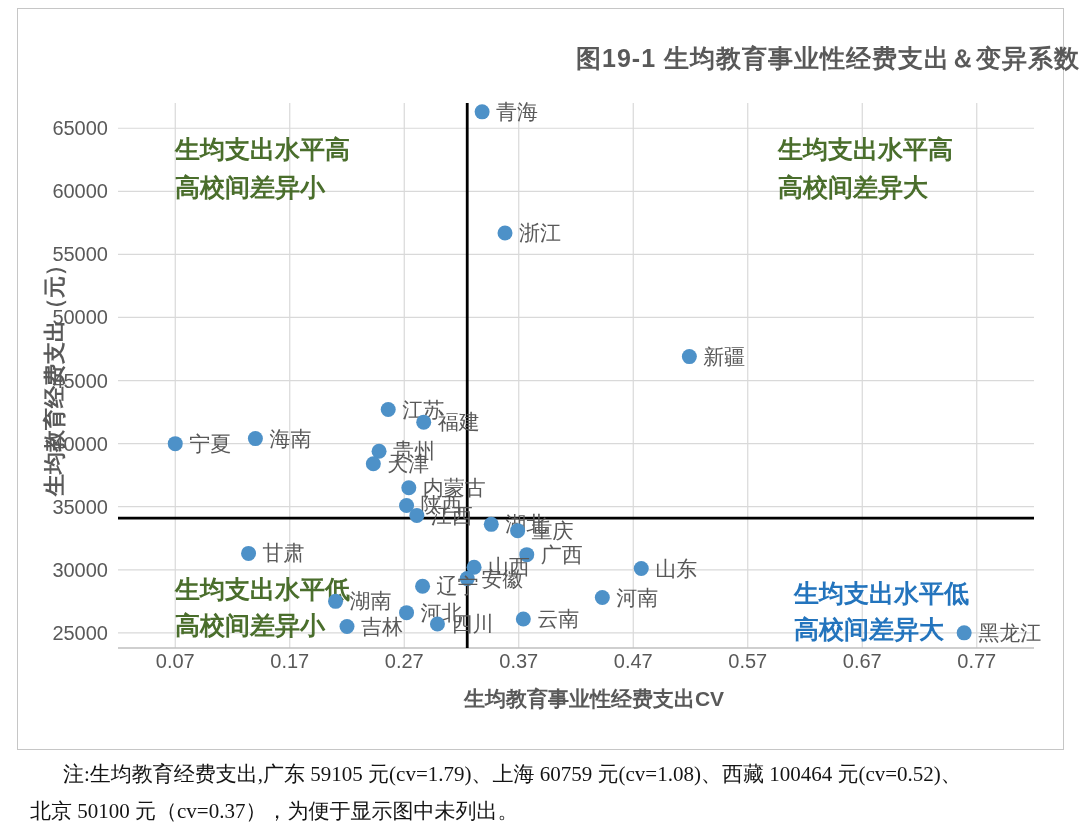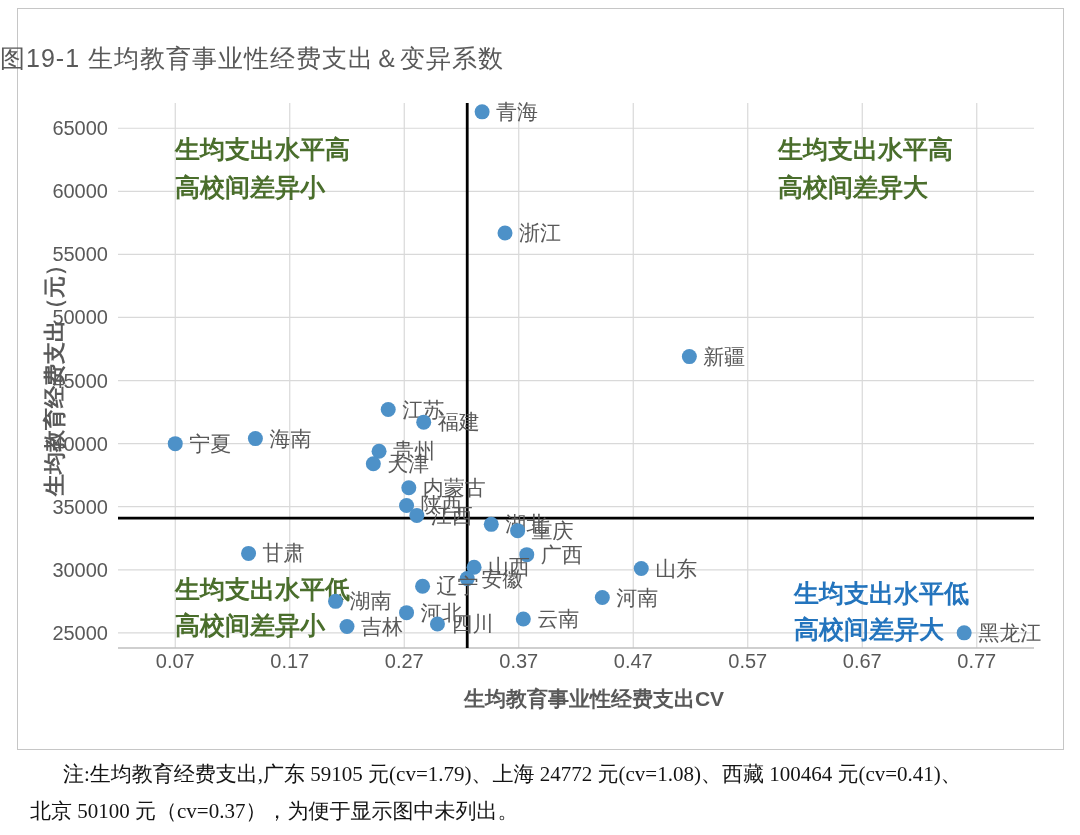--- a/index.html
+++ b/index.html
@@ -1,20 +1,20 @@
 <!DOCTYPE html>
 <html><head>
 <meta charset="utf-8">
 <style>
   html,body{margin:0;padding:0;background:#ffffff;}
   .canvas{position:relative;width:1080px;height:835px;background:#ffffff;overflow:hidden;
           font-family:"Liberation Sans",sans-serif;}
   .frame{position:absolute;left:17px;top:8px;width:1045px;height:740px;border:1px solid #c6c6c6;}
-  .chart-title{position:absolute;left:0;top:42px;width:1080px;text-align:left;
-               font-size:25px;font-weight:normal;color:#595959;letter-spacing:1px;}
+  .chart-title{position:absolute;left:0;top:42px;width:1080px;text-align:right;
+               font-size:25px;font-weight:bold;color:#595959;letter-spacing:1px;}
   #chart{position:absolute;left:0;top:0;}
   .note{position:absolute;left:30px;top:756px;width:1025px;color:#141414;
         font-family:"Liberation Serif",serif;font-size:21px;line-height:37px;}
   .note .l1{text-indent:33px;}
 </style>
 </head>
 <body>
 <div class="canvas">
 
   <div class="frame"></div>
@@ -119,17 +119,17 @@
       <text x="537.3299999999999" y="625.9837962962963" font-size="21" fill="#595959" font-family="&quot;Liberation Serif&quot;,serif">云南</text>
       <circle cx="437.455" cy="624.0300925925926" r="7.5" fill="#4d91c8"></circle>
       <text x="451.455" y="631.0300925925926" font-size="21" fill="#595959" font-family="&quot;Liberation Serif&quot;,serif">四川</text>
       <circle cx="347.00000000000006" cy="626.5532407407408" r="7.5" fill="#4d91c8"></circle>
       <text x="361.00000000000006" y="633.5532407407408" font-size="21" fill="#595959" font-family="&quot;Liberation Serif&quot;,serif">吉林</text>
       <circle cx="964.1550000000001" cy="632.8611111111111" r="7.5" fill="#4d91c8"></circle>
       <text x="978.1550000000001" y="639.8611111111111" font-size="21" fill="#595959" font-family="&quot;Liberation Serif&quot;,serif">黑龙江</text>
     </svg>
 
   <div class="note">
-    <div class="l1">注:生均教育经费支出,广东 59105 元(cv=1.79)、上海 24772 元(cv=1.08)、西藏 100464 元(cv=0.41)、</div>
+    <div class="l1">注:生均教育经费支出,广东 59105 元(cv=1.79)、上海 60759 元(cv=1.08)、西藏 100464 元(cv=0.52)、</div>
     <div class="l2">北京 50100 元（cv=0.37），为便于显示图中未列出。</div>
   </div>
 
 </div>
 
 </body></html>

